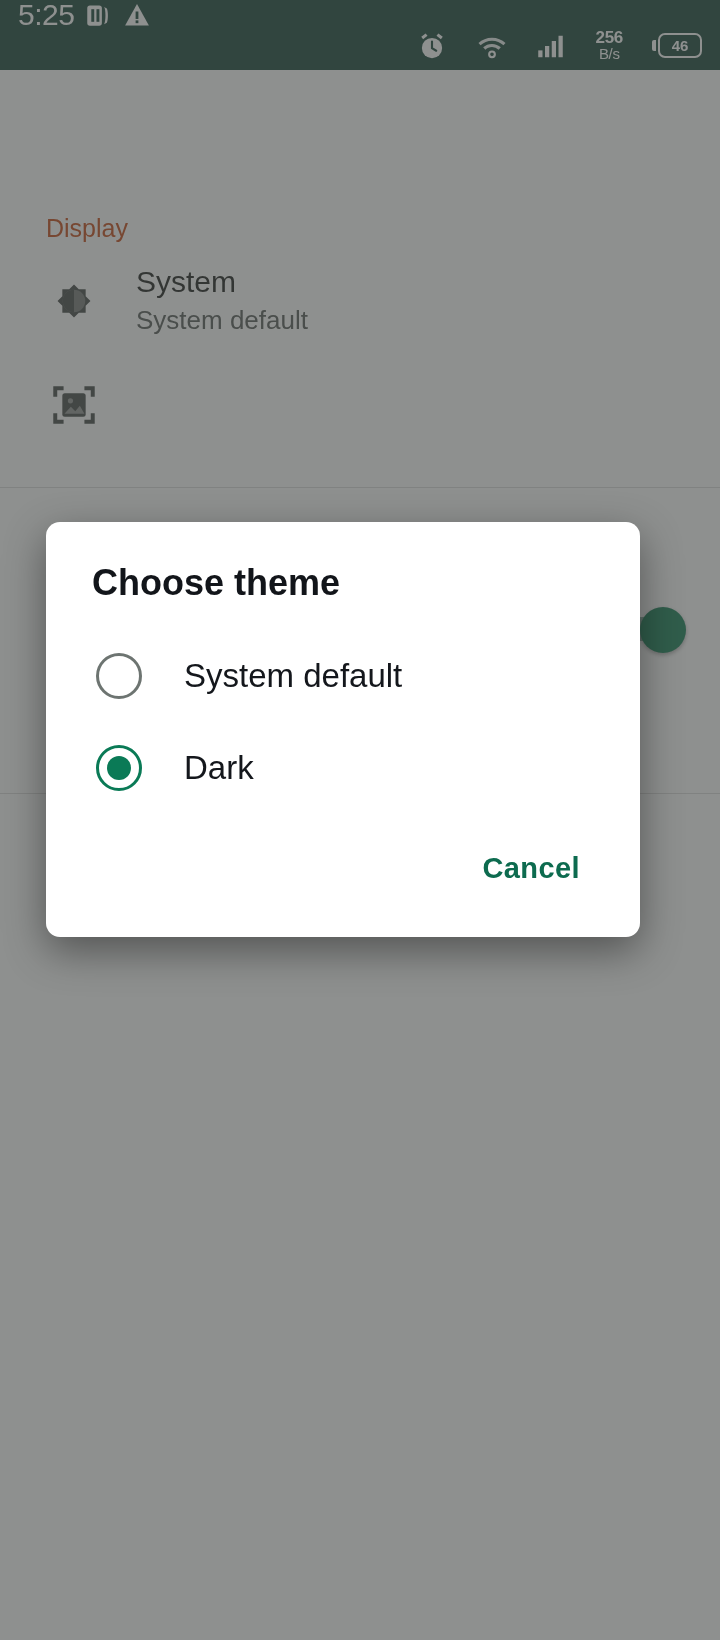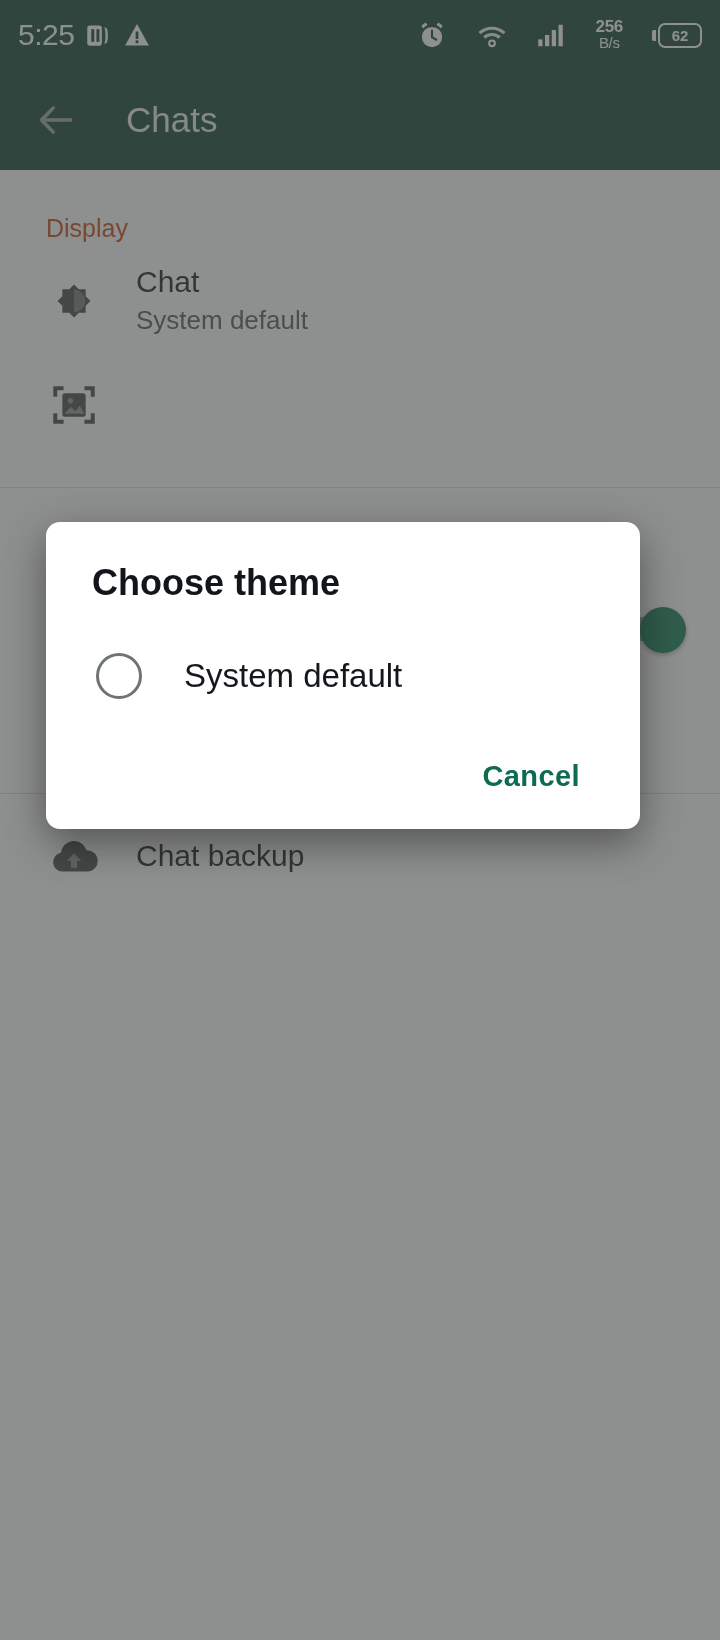--- a/index.html
+++ b/index.html
@@ -8,21 +8,21 @@
     background:#5f6360;
     font-family:"Liberation Sans", sans-serif;
     overflow:hidden;
   }
   #screen { position:relative; width:720px; height:1640px; overflow:hidden; background:#ffffff; }
 
   
   #statusbar {
     position:absolute; top:0; left:0; width:720px; height:70px;
     background:#0b3a2e; color:#ffffff;
-    display:flex; padding:0 18px;
+    display:flex; padding:0 18px;flex-direction:column;
   }
   #sb-left { display:flex; align-items:center; gap:11px; }
   #sb-clock { font-size:30px; font-weight:500; letter-spacing:-0.5px; line-height:1; }
   #sb-right { margin-left:auto; display:flex; align-items:center; gap:29px; }
   .sb-ico { display:block; }
   #netspeed { display:flex; flex-direction:column; align-items:center; justify-content:center;
               line-height:0.98; font-size:17px; font-weight:600; letter-spacing:-0.3px; }
   #netspeed .sp2 { font-size:15px; font-weight:500; }
   .batt-wrap { display:flex; align-items:center; gap:2px; }
   .batt-body { width:44px; height:25px; border:2.5px solid #fff; border-radius:7px;
@@ -77,21 +77,21 @@
   #dialog-title { padding:40px 46px 14px 46px; font-size:36px; font-weight:700; color:#12151a; }
   #options { padding:12px 0 6px 0; }
   .option { display:flex; align-items:center; height:92px; padding-left:50px; cursor:pointer; }
   .radio { width:46px; min-width:46px; height:46px; border-radius:50%;
            border:3px solid #6d7471; position:relative; margin-right:42px; }
   .radio.checked { border-color:#0a7a56; }
   .radio.checked::after { content:""; position:absolute; left:50%; top:50%;
      transform:translate(-50%,-50%); width:24px; height:24px; border-radius:50%; background:#0a7a56; }
   .option-label { font-size:33px; color:#14171c; }
   #dialog-actions { display:flex; justify-content:flex-end; align-items:center;
-                    gap:22px; padding:18px 36px 22px 0; }
+                    gap:22px; padding:18px 36px 38px 0; }
   .dlg-btn { background:none; border:none; color:#0d6b4f; font-size:29px; font-weight:700;
              letter-spacing:0.4px; padding:14px 24px; cursor:pointer;
              font-family:"Liberation Sans", sans-serif; }
 </style>
 </head>
 <body>
 
 <div id="screen">
 
   <div id="content">
@@ -101,21 +101,21 @@
     <div class="row">
       <div class="row-ico">
         <svg width="50" height="50" viewBox="0 0 24 24">
           <path fill="#3b3f3d" d="M12 1.5l2.3 2.3h3.3v3.3l2.3 2.3-2.3 2.3v3.3h-3.3L12 17.3 9.7 15H6.4v-3.3L4.1 9.4 6.4 7.1V3.8h3.3L12 1.5z" transform="translate(0,2.6)"></path>
           <path fill="#3b3f3d" d="M12 4.2a5.2 5.2 0 000 10.4z" transform="translate(0,2.6)" opacity="0"></path>
           <circle cx="12" cy="12" r="5.4" fill="#6e7270"></circle>
           <path fill="#3b3f3d" d="M12 6.6a5.4 5.4 0 000 10.8z"></path>
         </svg>
       </div>
       <div class="row-text">
-        <div class="row-title">Chat</div>
+        <div class="row-title">System</div>
         <div class="row-sub">System default</div>
       </div>
     </div>
 
     <div class="row">
       <div class="row-ico">
         <svg width="50" height="50" viewBox="0 0 24 24" fill="none" stroke="#3b3f3d" stroke-width="1.9">
           <path d="M3 8V4h4M21 8V4h-4M3 16v4h4M21 16v4h-4"></path>
           <rect x="6.4" y="6.4" width="11.2" height="11.2" rx="1.2" fill="#3b3f3d" stroke="none"></rect>
           <circle cx="10.3" cy="10" r="1.25" fill="#8c8f8d" stroke="none"></circle>
@@ -187,32 +187,26 @@
         <rect x="11.8" y="6" width="3.4" height="13" fill="#fff"></rect>
         <rect x="17.2" y="1.8" width="3.4" height="17.2" fill="#fff"></rect>
       </svg>
       <div id="netspeed">
         <div class="sp1">256</div>
         <div class="sp2">B/s</div>
       </div>
       <div class="batt-wrap">
         <div class="batt-nub"></div>
         <div class="batt-body">
-          <span>62</span>
+          <span>46</span>
         </div>
       </div>
     </div>
   </div>
 
-  <div id="appbar">
-    <svg id="back-arrow" viewBox="0 0 24 24" fill="none" stroke="#9aa3a0" stroke-width="1.9" stroke-linecap="round" stroke-linejoin="round">
-      <path d="M20 12H4M10.5 5.5L4 12l6.5 6.5"></path>
-    </svg>
-    <div id="appbar-title">Chats</div>
-  </div>
 
   <div id="navbar">
     <svg width="44" height="44" viewBox="0 0 24 24">
       <rect x="4.2" y="4.2" width="15.6" height="15.6" rx="2.6" fill="none" stroke="#fff" stroke-width="2.3"></rect>
     </svg>
     <svg width="44" height="44" viewBox="0 0 24 24">
       <circle cx="12" cy="12" r="7.9" fill="none" stroke="#fff" stroke-width="2.3"></circle>
     </svg>
     <svg width="44" height="44" viewBox="0 0 24 24">
       <path d="M16.4 3.6L5.2 12l11.2 8.4z" fill="none" stroke="#fff" stroke-width="2.3" stroke-linejoin="round"></path>
@@ -222,20 +216,24 @@
   <div id="scrim"></div>
 
   <div id="dialog">
     <div id="dialog-title">Choose theme</div>
 
     <div id="options">
       <div class="option">
         <div class="radio"></div>
         <div class="option-label">System default</div>
       </div>
+      <div class="option">
+        <div class="radio checked"></div>
+        <div class="option-label">Dark</div>
+      </div>
     </div>
 
     <div id="dialog-actions">
       <button class="dlg-btn">Cancel</button>
     </div>
   </div>
 
 </div>
 
 </body></html>

